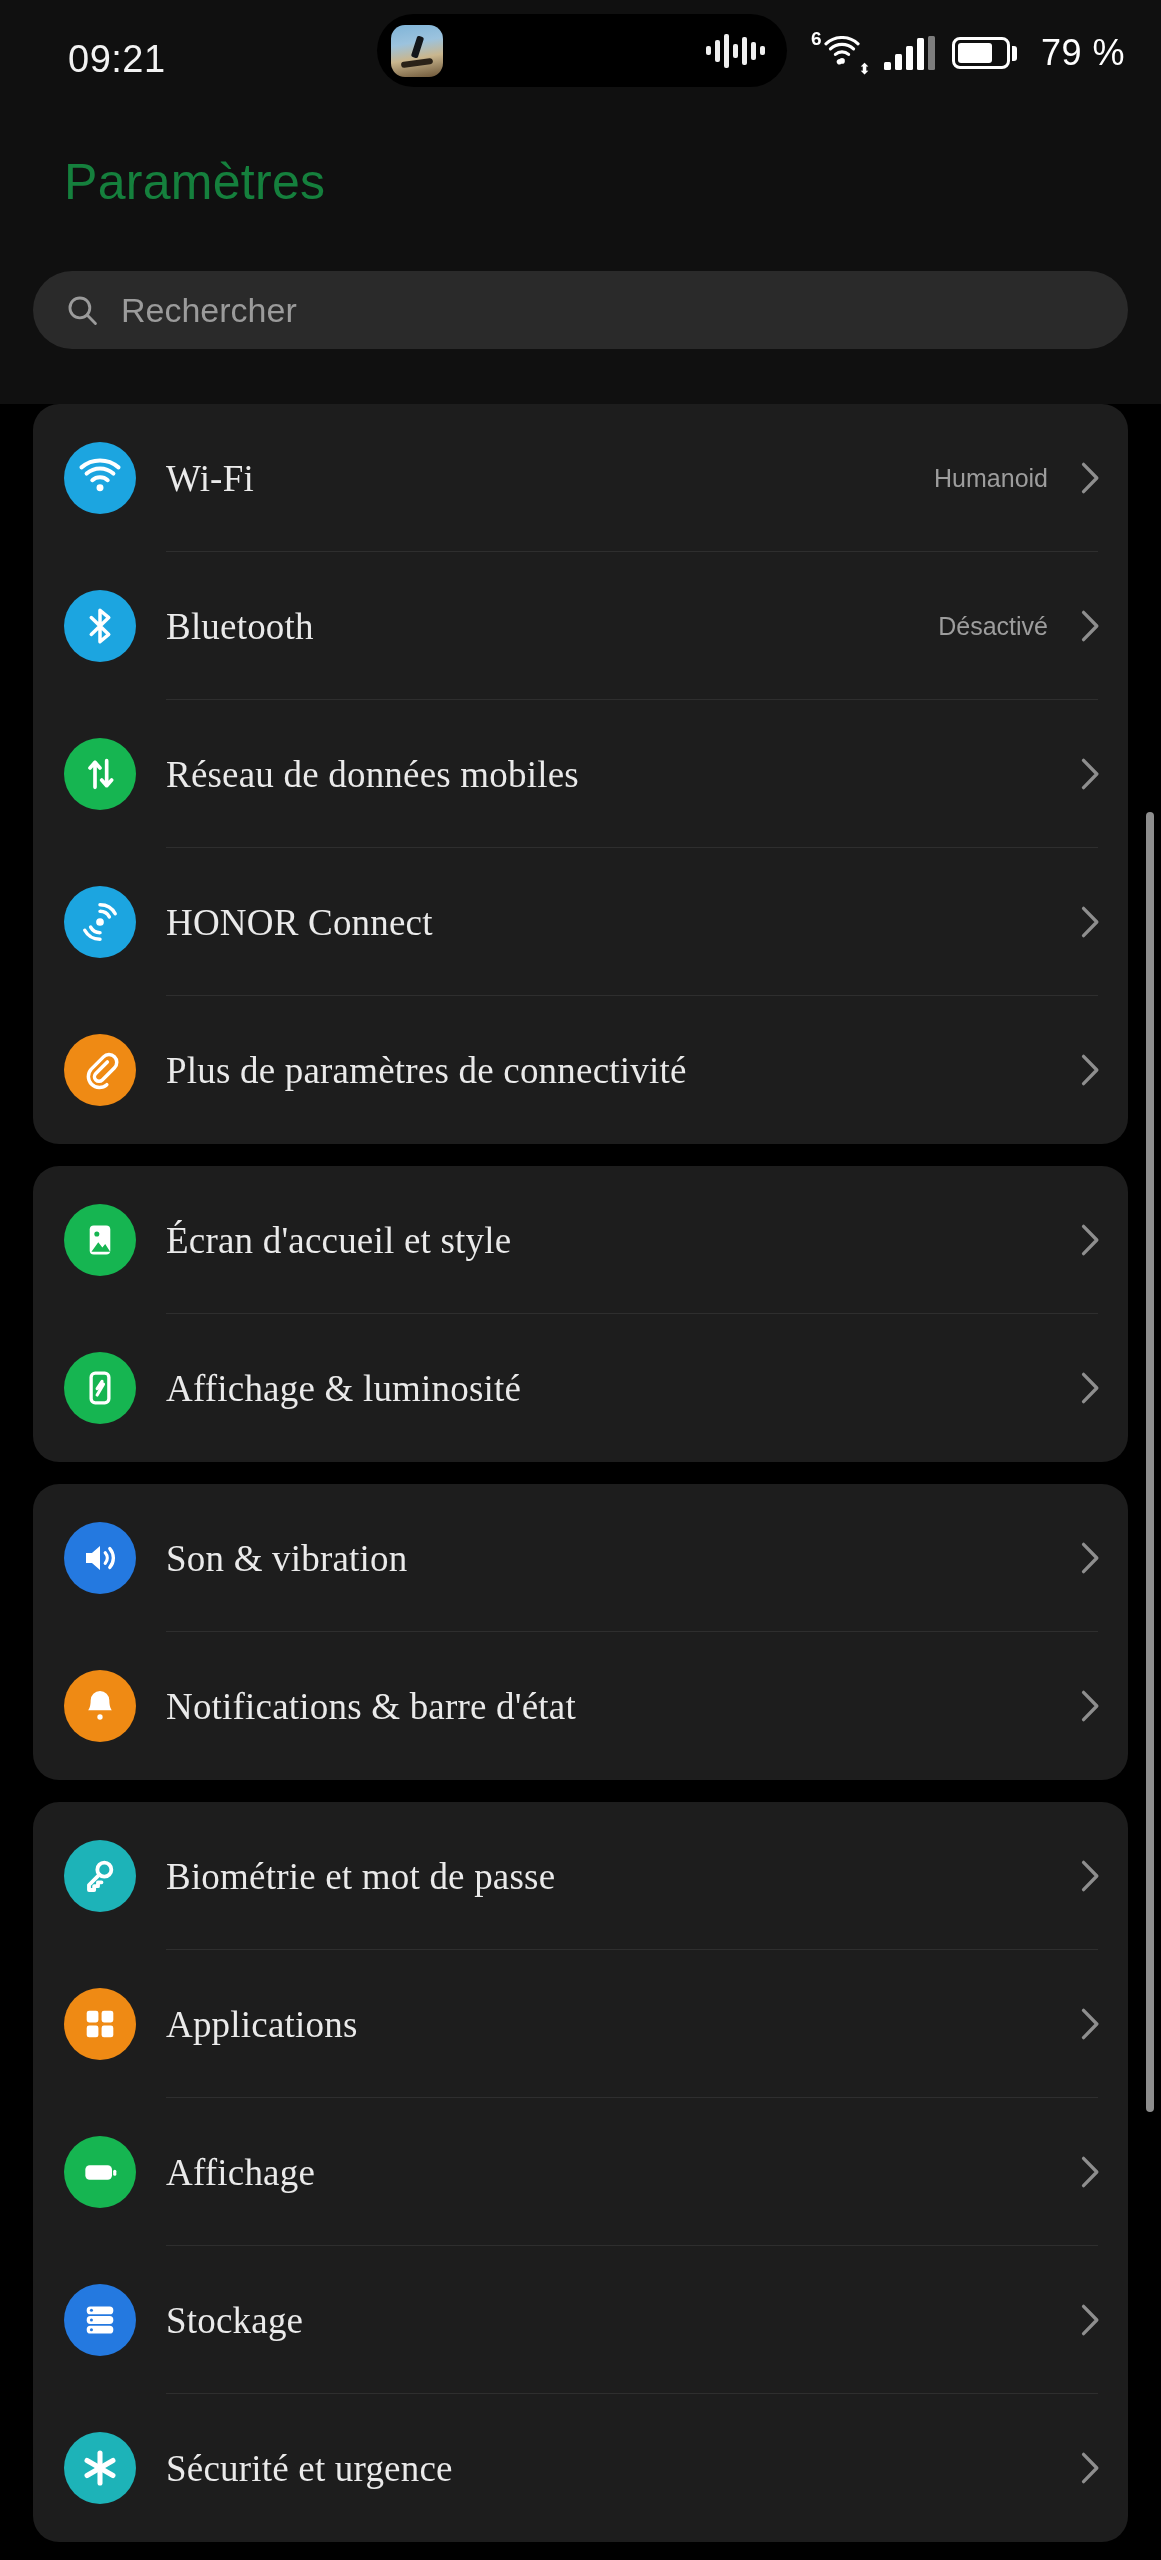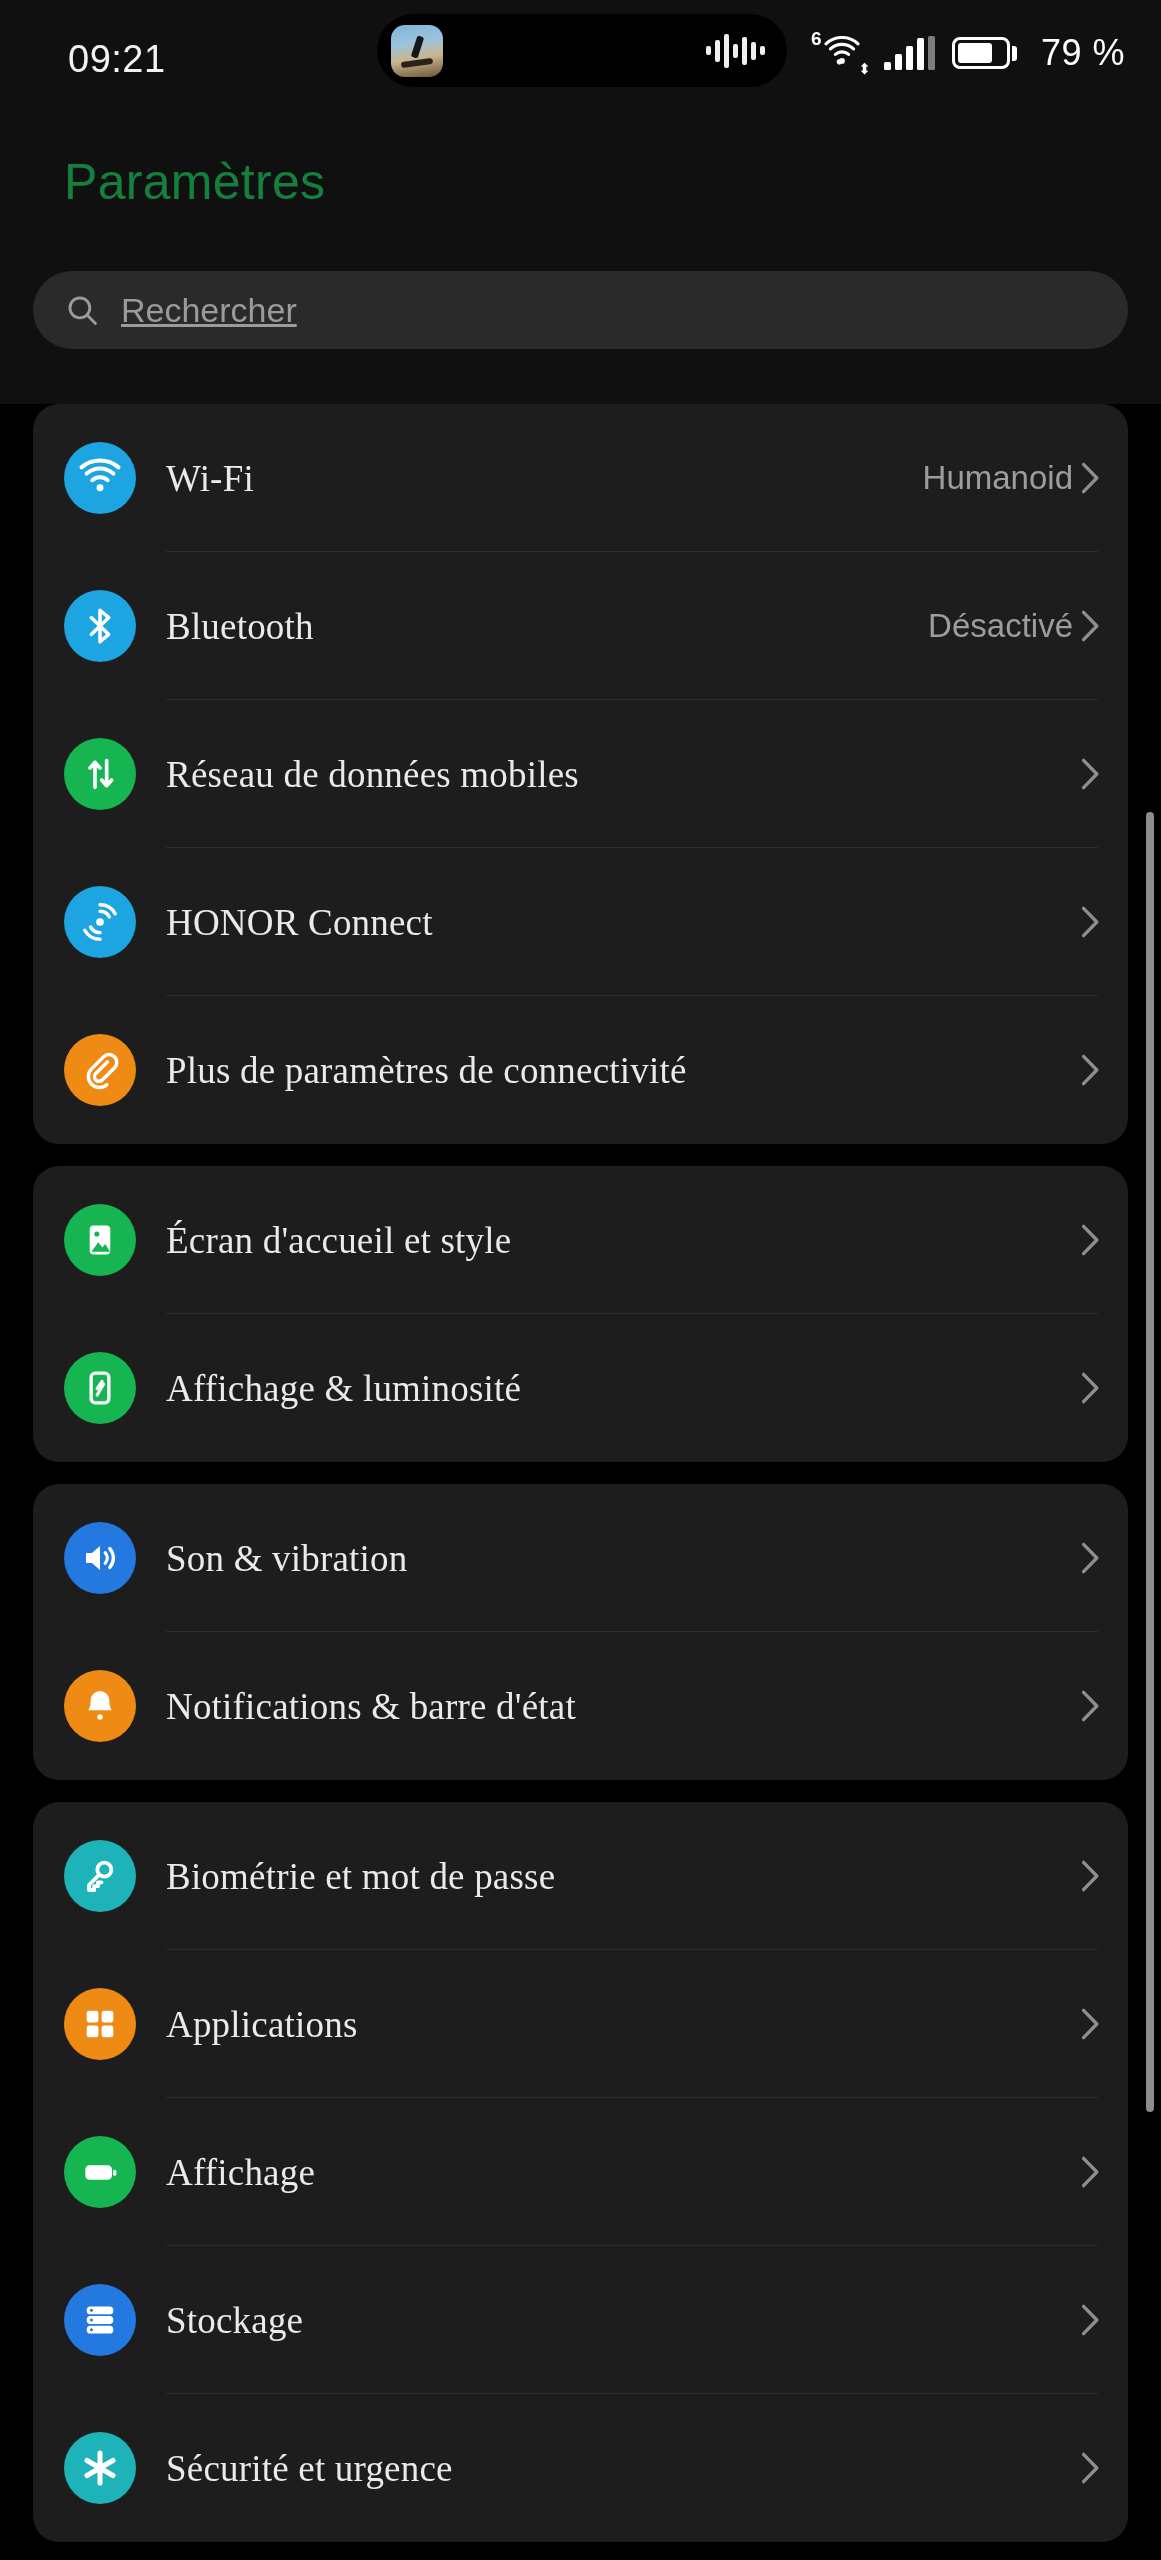--- a/index.html
+++ b/index.html
@@ -89,21 +89,21 @@
   .header { background:#101010; padding:0 0 0 0; }
   .page-title {
     font-size:50px; color:#15803d; padding:48px 12px 0 64px; letter-spacing:.3px;
   }
   .searchbar {
     margin:60px 33px 0 33px; height:78px;
     background:#2a2a2a; border-radius:40px;
     display:flex; align-items:center; padding:0 32px;
   }
   .search-ico { width:34px;height:34px; flex:none; margin-right:22px; }
-  .search-ph { font-size:34px; color:#9b9b9b;text-decoration:underline; }
+  .search-ph { font-size:34px; color:#9b9b9b; }
   .header-pad { height:55px; background:#101010; }
 
   
   .scrollarea { position:relative; background:#000; }
   .card {
     background:#1d1d1d; border-radius:26px;
     margin:0 33px 22px 33px;
     padding:0 0 0 0; overflow:hidden;
   }
   .row {
@@ -113,21 +113,21 @@
   .row .sep {
     position:absolute; left:133px; right:30px; bottom:0; height:1px; background:#2e2e2e;
   }
   .row:last-child .sep { display:none; }
   .ico {
     width:72px;height:72px;border-radius:50%;
     flex:none; display:flex;align-items:center;justify-content:center;
     margin-right:30px;
   }
   .label { font-size:37px; color:#eaeaea; flex:1; letter-spacing:.2px;font-family:Liberation Serif, serif;}
-  .value { font-size:33px; color:#9d9d9d; margin-right:8px; }
+  .value { font-size:25px; color:#9d9d9d; margin-right:33px; }
   .chev { width:19px;height:32px;flex:none; }
 
   
   .scrollbar{
     position:absolute; right:7px; top:0; width:8px;
     background:#8d8d8d; border-radius:4px;
   }
 </style>
 </head>
 <body>

